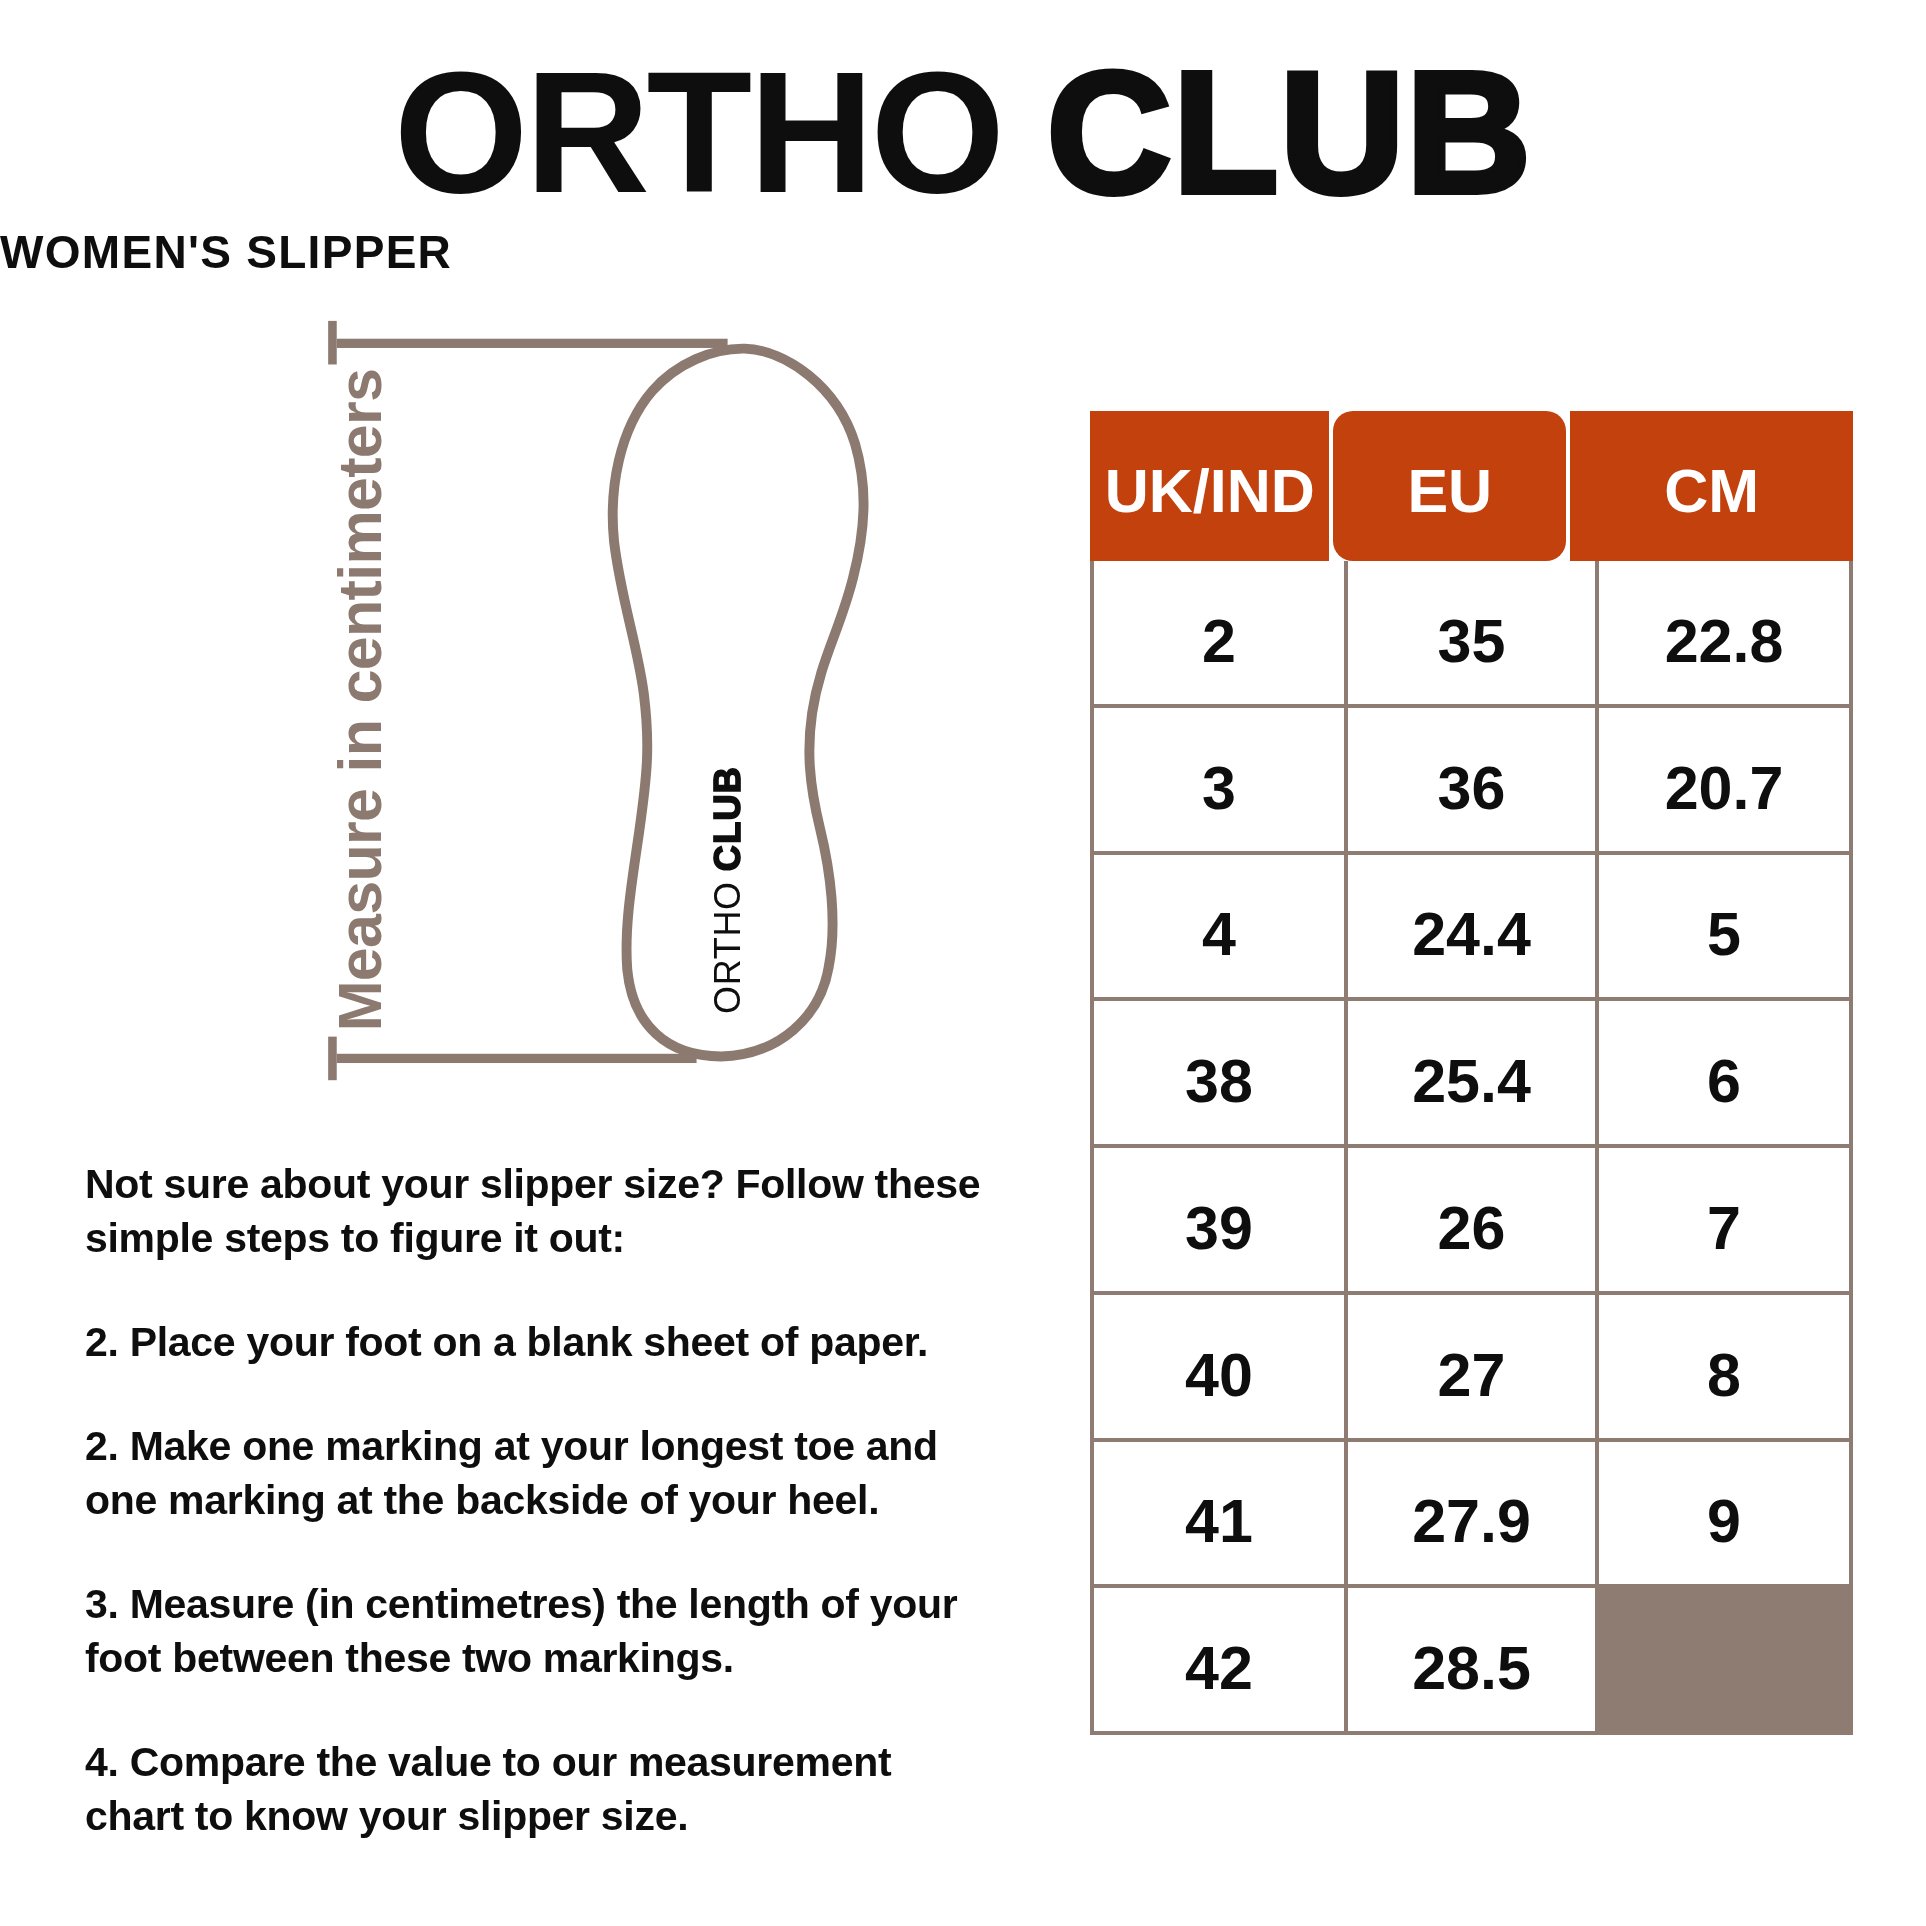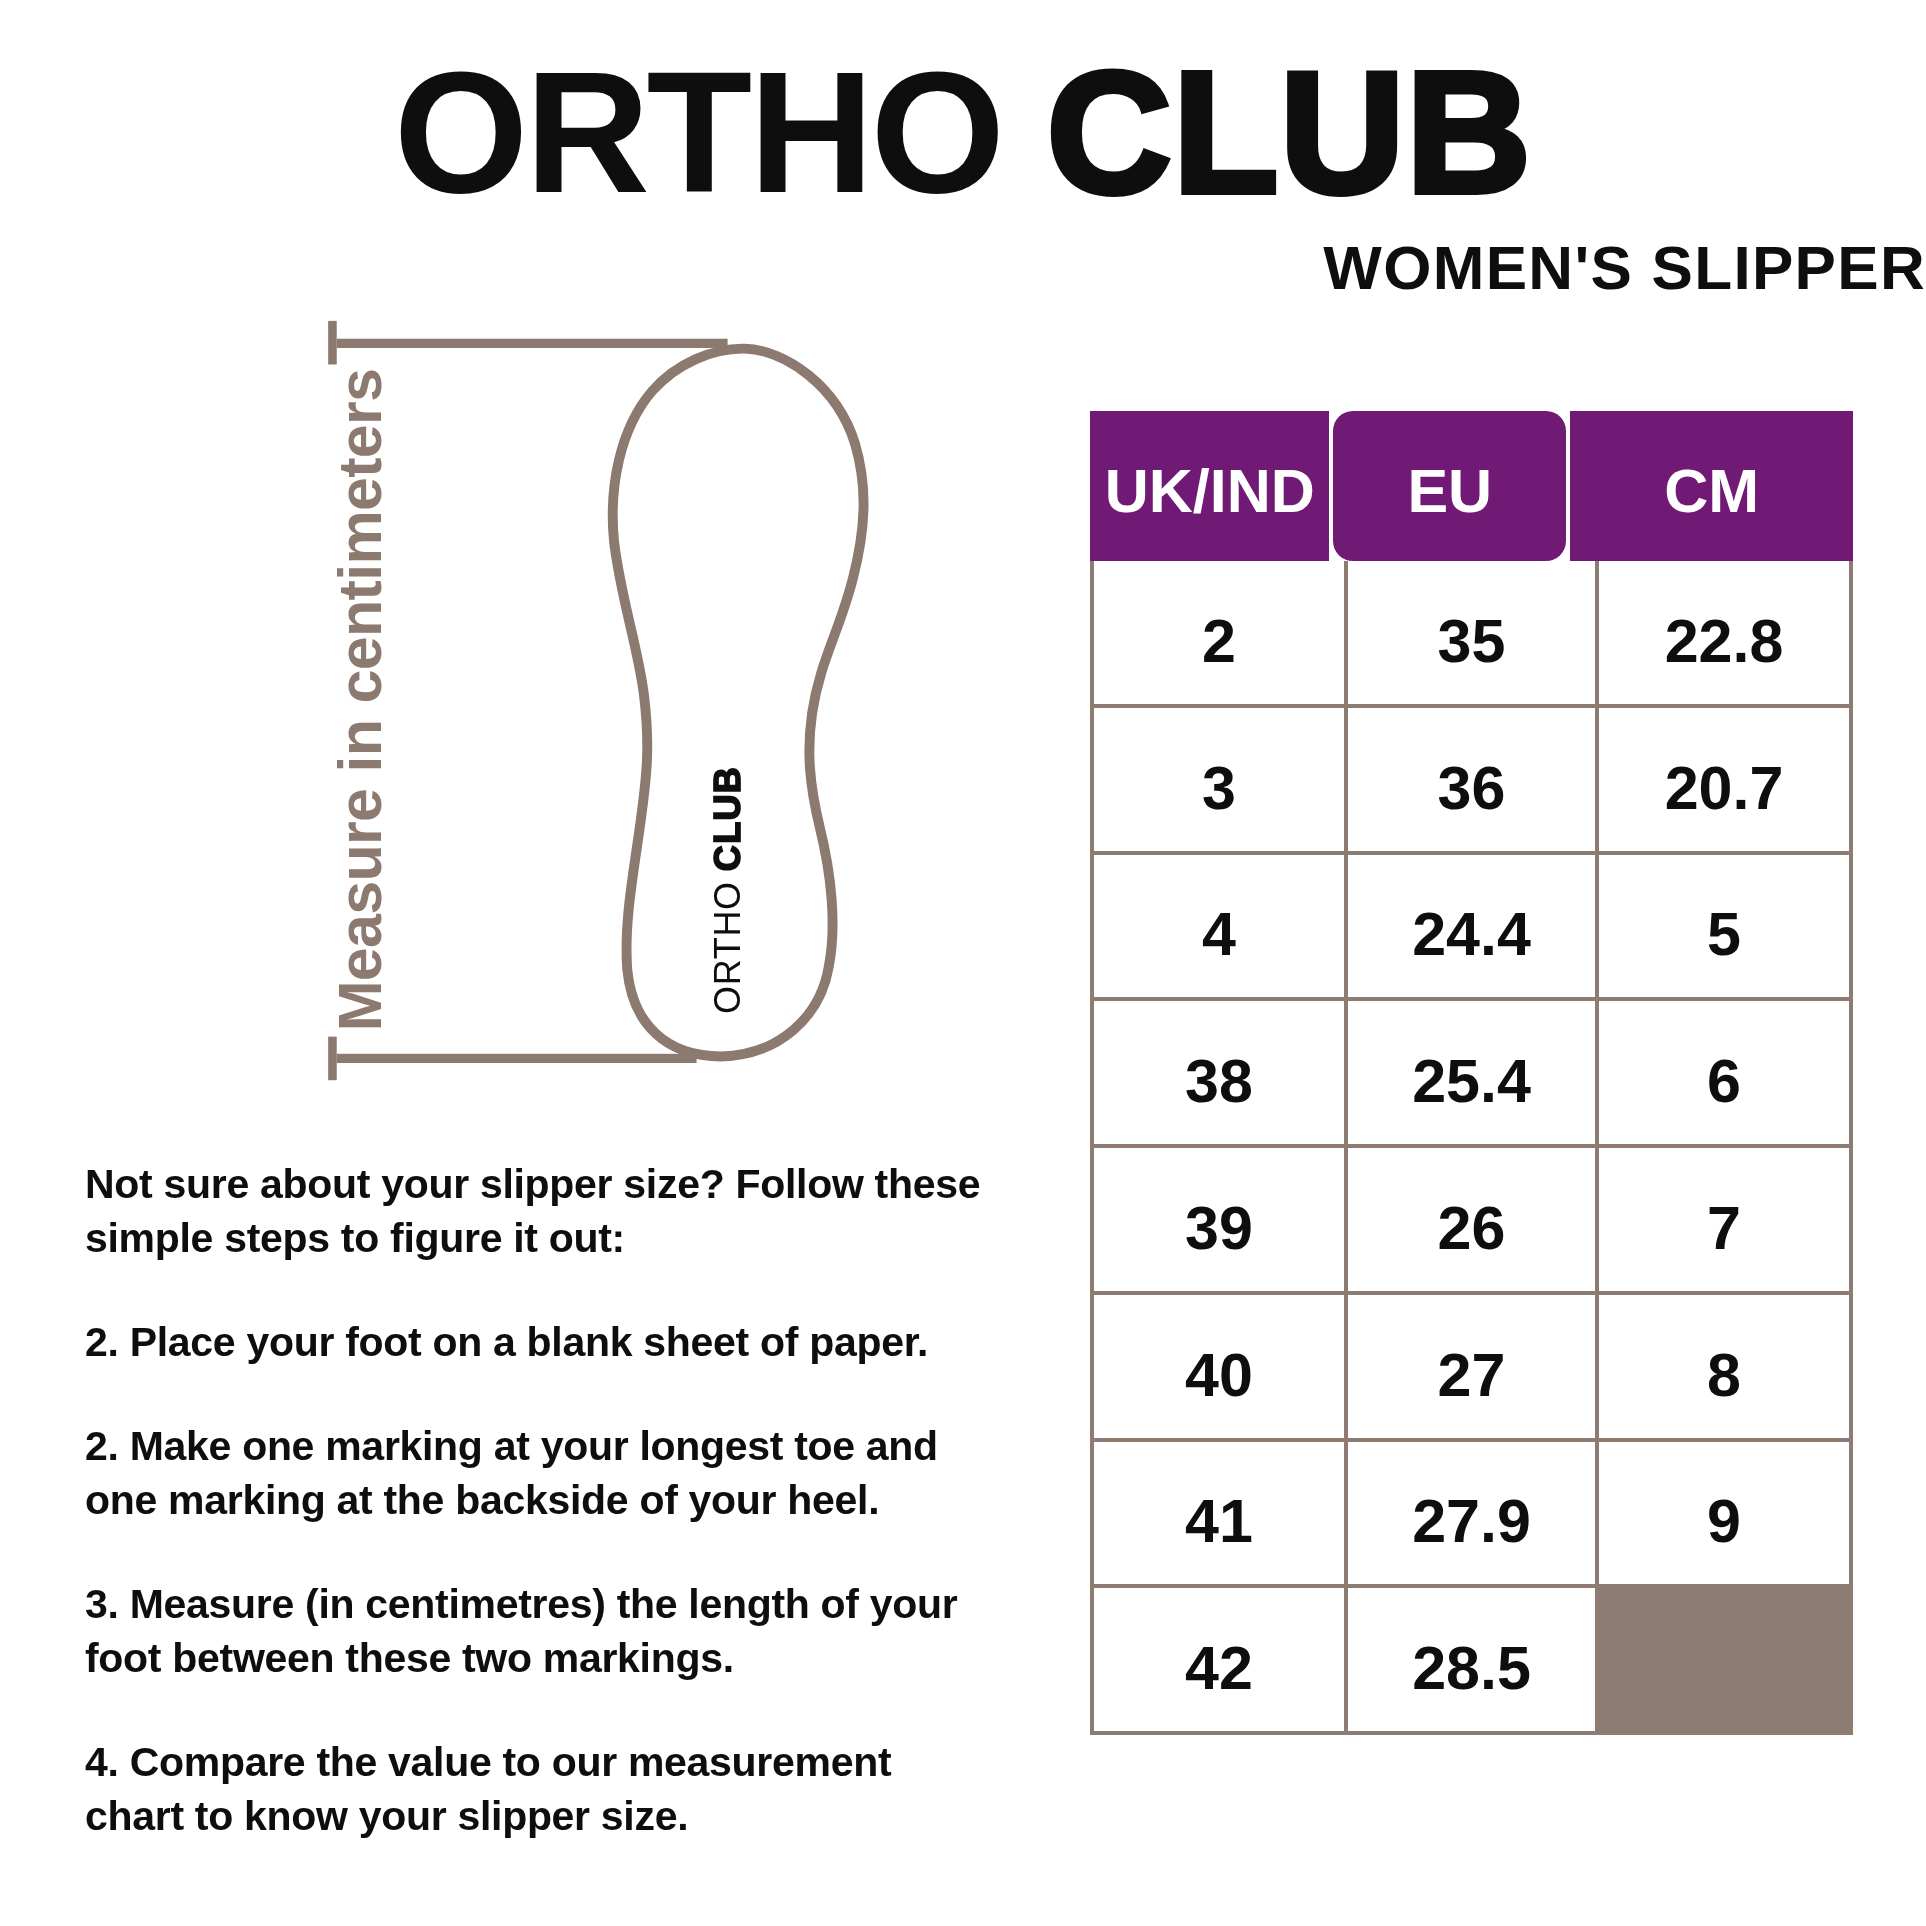--- a/index.html
+++ b/index.html
@@ -4,40 +4,40 @@
 <style>
   html,body{margin:0;padding:0;background:#fff;}
   body{width:1926px;height:1926px;position:relative;font-family:"Liberation Sans",sans-serif;color:#0e0e0e;overflow:hidden;}
 
   .abs{position:absolute;}
 
   
   .title{top:46px;left:0;width:100%;text-align:center;font-size:173px;line-height:1;letter-spacing:-3.3px;white-space:nowrap;}
   .title .t-main{font-weight:700;}
   .title .t-accent{font-weight:900;-webkit-text-stroke:6px #0e0e0e;letter-spacing:1.3px;}
-  .subtitle{top:232px;left:0;width:100%;text-align:right;font-size:62px;font-weight:700;letter-spacing:1.3px;}
+  .subtitle{top:225px;left:0;width:100%;text-align:left;font-size:46px;font-weight:700;letter-spacing:1.3px;}
 
   
   svg.layer{top:0;left:0;width:1926px;height:1926px;}
   .accent-fill{fill:#8C7A70;}
   .foot-path{fill:#ffffff;stroke:#8C7A70;stroke-width:15;stroke-linejoin:round;}
   .measure-label{left:360px;top:700px;transform:translate(-50%,-50%) rotate(-90deg);white-space:nowrap;
                  font-size:61px;font-weight:700;color:#8C7A70;letter-spacing:-0.7px;}
   .insole-label{left:728px;top:890px;transform:translate(-50%,-50%) rotate(-90deg);white-space:nowrap;
                 font-size:36px;color:#0e0e0e;}
   .insole-label .t-main{font-weight:400;letter-spacing:0.7px;}
   .insole-label .t-accent{font-weight:900;-webkit-text-stroke:1.7px #0e0e0e;letter-spacing:1.3px;}
 
   
   .instructions{left:85px;top:1141px;width:1030px;}
   .instructions p{margin:16px 0 50px 0;font-size:41px;line-height:54px;font-weight:700;letter-spacing:-0.3px;white-space:pre-line;}
 
   
   .tbl-header{left:1090px;top:411px;width:763px;height:150px;display:flex;gap:4px;}
-  .tbl-header .hcell{background:#701a75;color:#ffffff;font-weight:700;font-size:61px;
+  .tbl-header .hcell{background:#c2410c;color:#ffffff;font-weight:700;font-size:61px;
                      display:flex;align-items:center;justify-content:center;padding-top:9.2px;box-sizing:border-box;}
   .hc1{width:254px;} .hc2{width:247px;border-radius:20px;} .hc3{width:300px;}
 
   .tbl-body{left:1090px;top:561px;width:763px;height:1174px;background:#8E7C72;
             display:grid;grid-template-columns:250px 247px 250px;grid-template-rows:repeat(8,1fr);
             gap:4px;padding:0 4px 4px 4px;box-sizing:border-box;}
   .tbl-body .cell{background:#ffffff;display:flex;align-items:center;justify-content:center;
                   font-size:61px;font-weight:700;color:#0e0e0e;padding-top:17px;box-sizing:border-box;}
 </style>
 </head>

